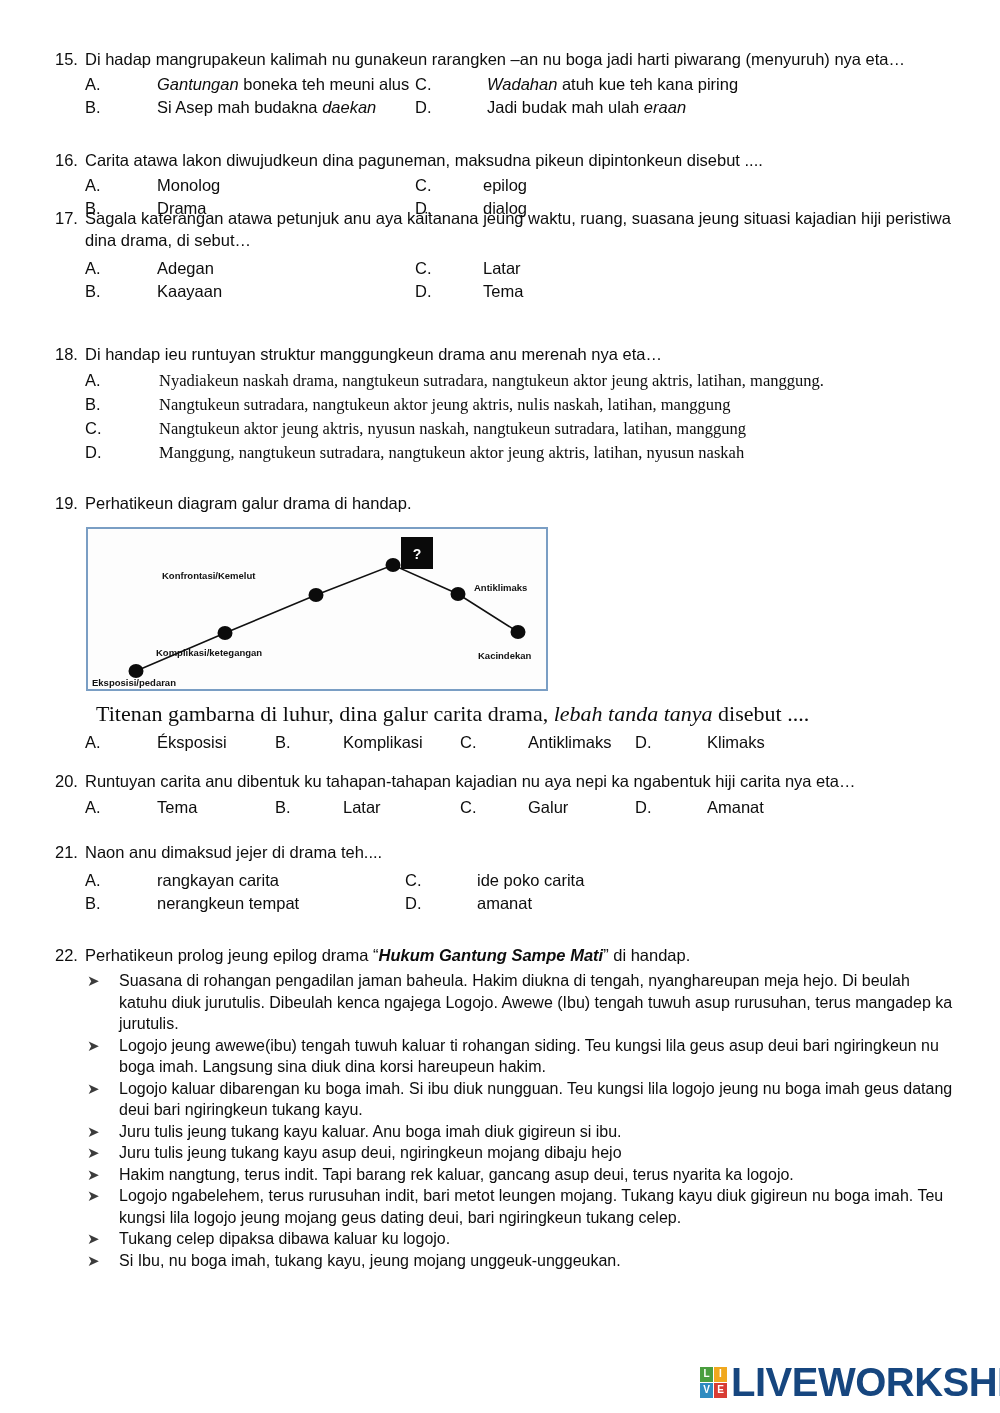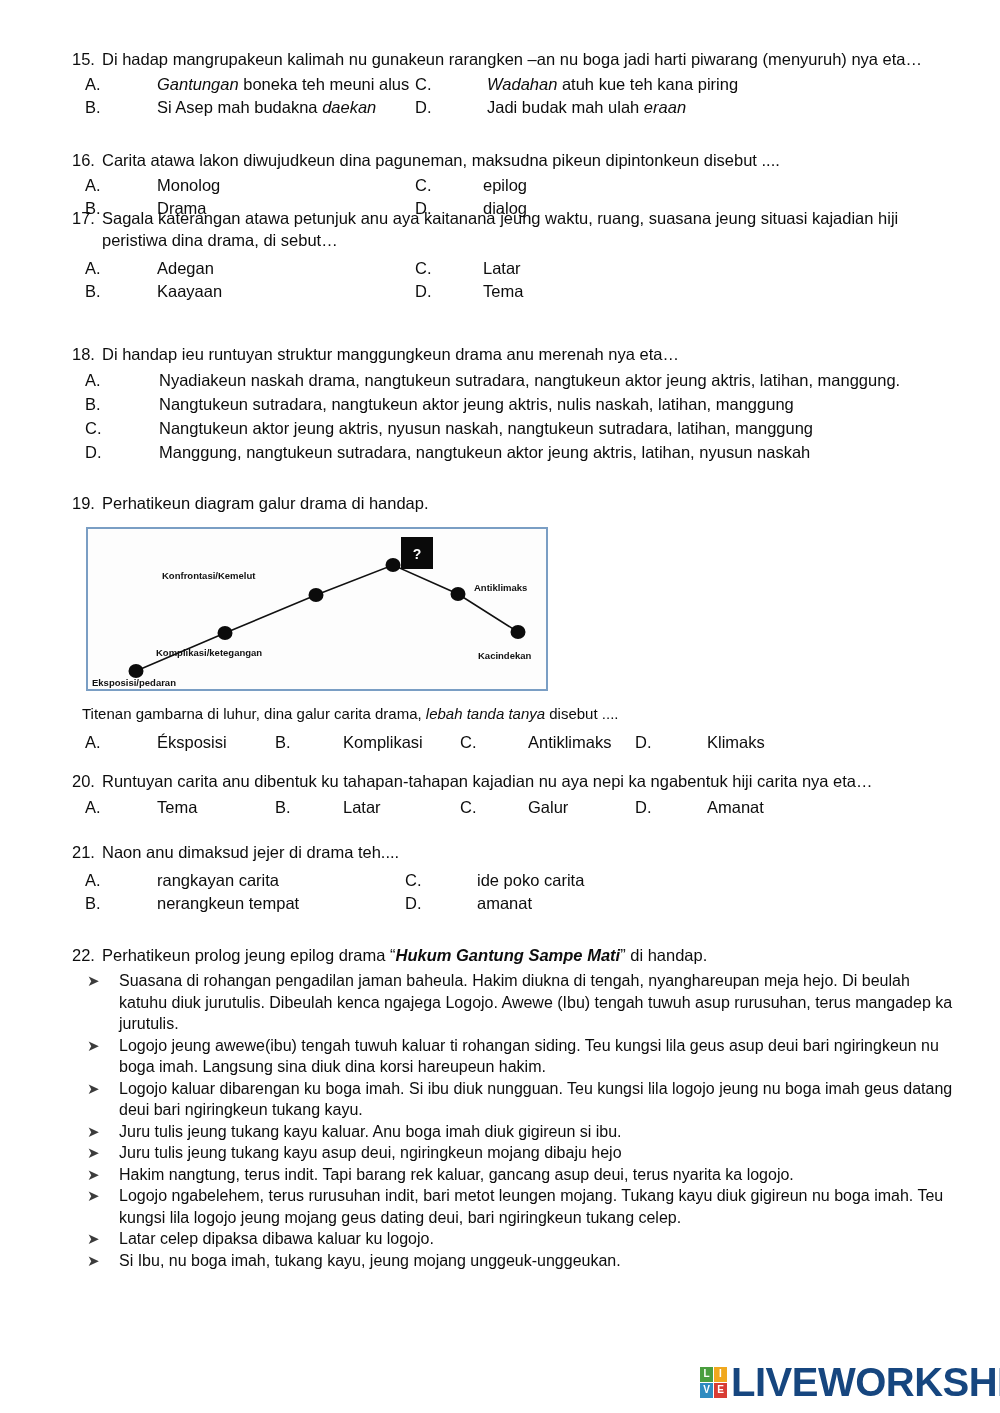--- a/index.html
+++ b/index.html
@@ -31,21 +31,20 @@
   .q-line {
     display: flex;
     align-items: flex-start;
     font-size: 16.5px;
     line-height: 22px;
   }
   .q-num {
     width: 30px;
     flex: 0 0 30px;
     text-align: left;
-    margin-left: 17px;
   }
   .q-text {
     flex: 1 1 auto;
   }
 
   
   .opts2 {
     margin-top: 3px;
     margin-left: 30px;
     display: grid;
@@ -83,21 +82,21 @@
   .opt-val {
     flex: 0 1 auto;
     margin-left: 48px;
   }
   .opt-row {
     display: flex;
     align-items: flex-start;
     margin-bottom: 1px;
   }
   .opt-row .opt-key { min-width: 26px; }
-  .opt-row .opt-val { white-space: normal; }
+  .opt-row .opt-val { white-space: normal; font-family: Liberation Serif, serif; }
 
   em, .it { font-style: italic; }
   .bi { font-style: italic; font-weight: bold; text-align: right; }
 
   
   .diagram-wrap {
     position: absolute;
     left: 86px;
     top: 527px;
     width: 462px;
@@ -120,23 +119,24 @@
   .qmark-text {
     font-family: "Liberation Sans", sans-serif;
     font-size: 14px;
     font-weight: bold;
     fill: #ffffff;
   }
 
   
   .caption {
     position: absolute;
-    left: 82px;
-    font-size: 15px;
+    left: 96px;
+    font-size: 22px;
     line-height: 22px;
+    font-family: Liberation Serif, serif;
   }
 
   
   .bullets {
     margin-top: 4px;
     margin-left: 30px;
     font-size: 16px;
     line-height: 21.5px;
   }
   .bullet {
@@ -427,21 +427,21 @@
       <div class="bullet">
         <span class="bullet-mark">➤</span>
         <span class="bullet-body">Hakim nangtung, terus indit. Tapi barang rek kaluar, gancang asup deui, terus nyarita ka logojo.</span>
       </div>
       <div class="bullet">
         <span class="bullet-mark">➤</span>
         <span class="bullet-body">Logojo ngabelehem, terus rurusuhan indit, bari metot leungen mojang. Tukang kayu diuk gigireun nu boga imah. Teu kungsi lila logojo jeung mojang geus dating deui, bari ngiringkeun tukang celep.</span>
       </div>
       <div class="bullet">
         <span class="bullet-mark">➤</span>
-        <span class="bullet-body">Latar celep dipaksa dibawa kaluar ku logojo.</span>
+        <span class="bullet-body">Tukang celep dipaksa dibawa kaluar ku logojo.</span>
       </div>
       <div class="bullet">
         <span class="bullet-mark">➤</span>
         <span class="bullet-body">Si Ibu, nu boga imah, tukang kayu, jeung mojang unggeuk-unggeukan.</span>
       </div>
     </div>
   </div>
 
   <div class="footer-logo">
     <div class="logo-grid">

